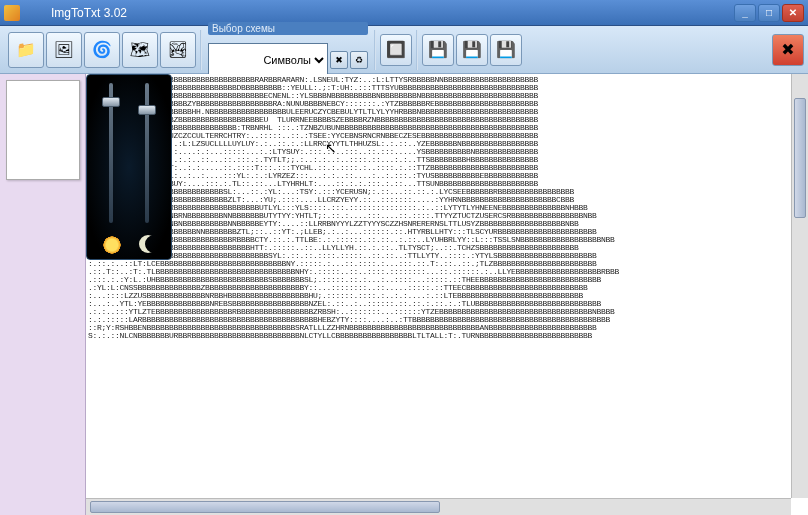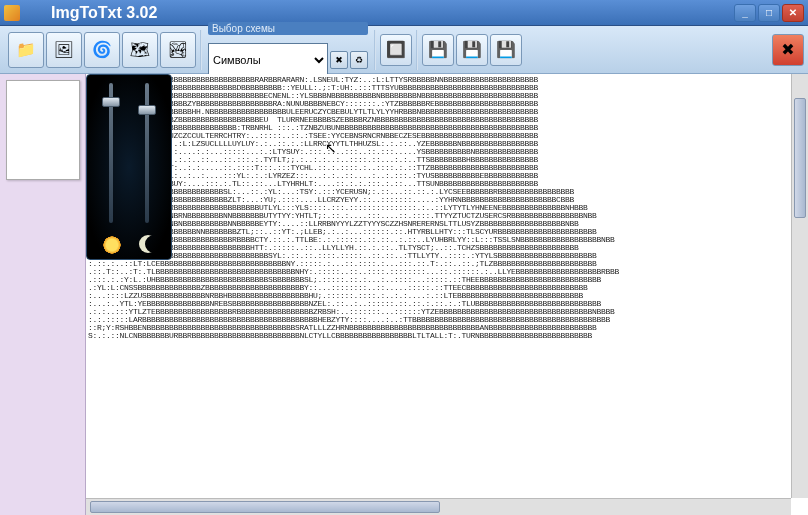--- a/index.html
+++ b/index.html
@@ -17,21 +17,21 @@
   padding: 0 4px;
   border-bottom: 1px solid #2a4f86;
 }
 .app-icon {
   width: 16px; height: 16px;
   background: linear-gradient(135deg, #f0c040, #e08020);
   margin-right: 6px;
   border-radius: 2px;
 }
 .title-text {
-  color: #fff; font-size: 16px; font-weight: bold;
+  color: #fff; font-size: 12px; font-weight: normal;
   flex: 1;
   padding-left: 25px;
 }
 .win-controls { display: flex; gap: 2px; }
 .win-btn {
   width: 22px; height: 18px;
   background: linear-gradient(to bottom, #6fa0e0, #4a7fc0);
   border: 1px solid #3a6fb0;
   border-radius: 3px;
   display: flex; align-items: center; justify-content: center;
@@ -63,20 +63,21 @@
   display: flex; flex-direction: column;
   padding: 0 6px;
   gap: 8px;
 }
 .scheme-label { font-size: 10px; color: #e0ecf8; background:#4a7fc0; padding:1px 4px; border-radius:2px; }
 .scheme-select {
   width: 120px; height: 34px;
   font-size: 11px;
   border: 1px solid #5a7a9a;
   background: #fff;
+  text-align: right;
 }
 .scheme-row { display:flex; align-items:center; gap:2px; }
 .mini-btn { width:18px; height:18px; border:1px solid #6a8aaa; background:linear-gradient(to bottom,#e8f0f8,#c8d8e8); border-radius:2px; cursor:pointer; display:flex;align-items:center;justify-content:center;font-size:9px; }
 .spacer { flex: 1; }
 
 .workspace {
   display: flex;
   height: calc(515px - 26px - 48px);
   position: relative;
 }

